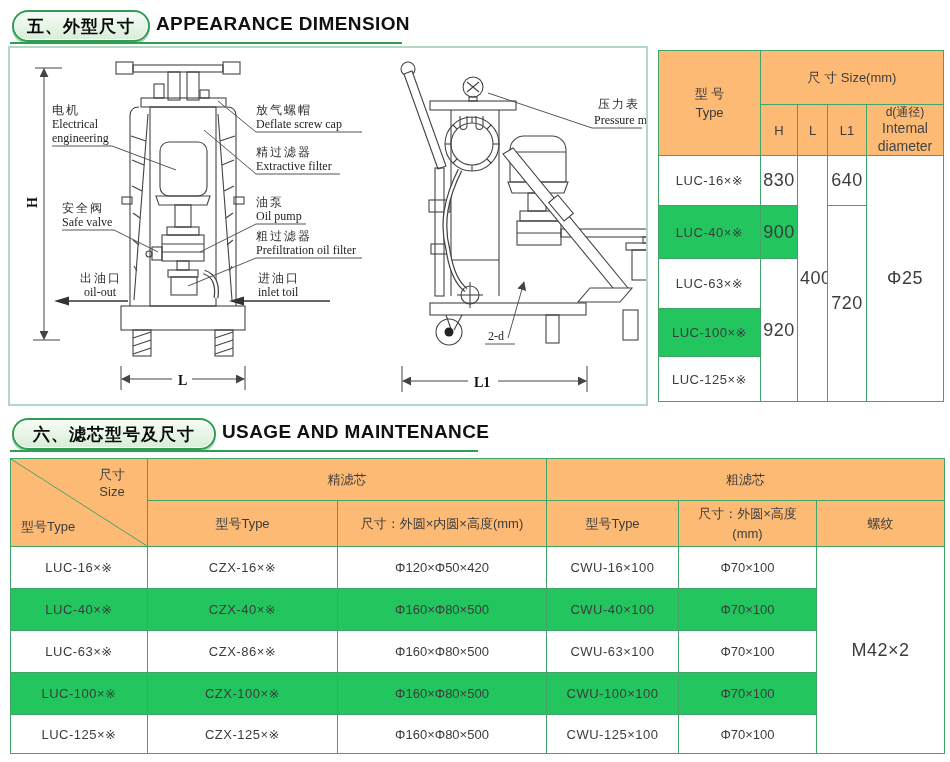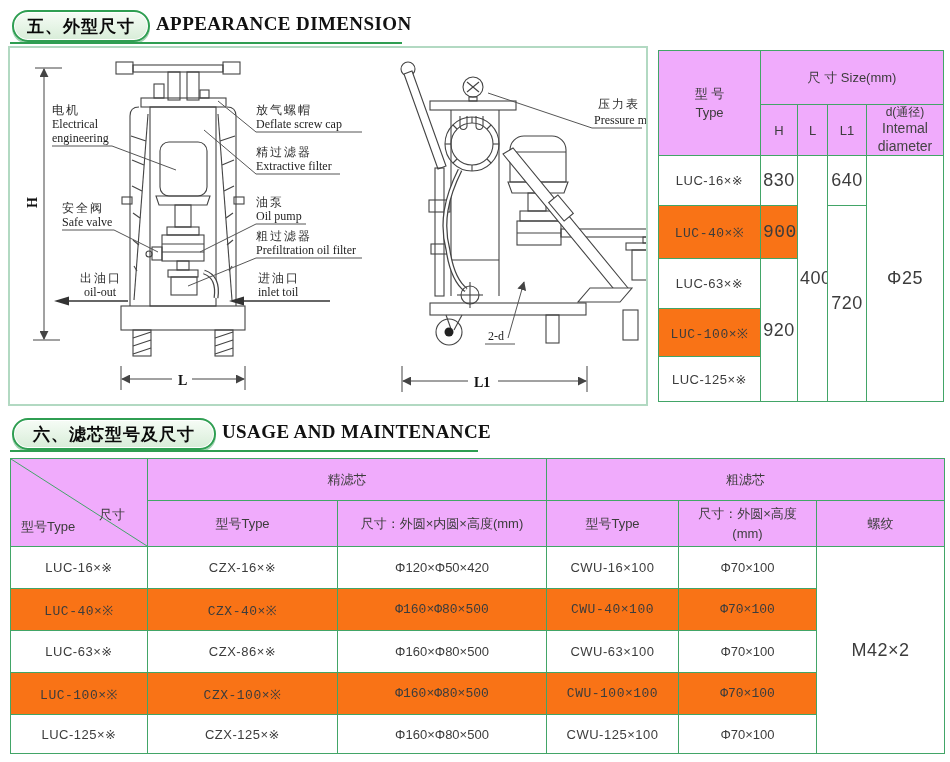--- a/index.html
+++ b/index.html
@@ -11,47 +11,47 @@
   .abs{position:absolute;}
   
   .pill{
     position:absolute;height:28px;border:2px solid #2f9e52;border-radius:16px;
     background:linear-gradient(#f6fcf6,#d8edd8);
     display:flex;align-items:center;justify-content:center;
     font-weight:bold;font-size:17px;color:#0a0a0a;letter-spacing:1px;
     box-shadow:0 2px 0 rgba(47,158,82,.45), inset 0 0 0 1px #ffffff;
   }
   .sec-title{
-    position:absolute;font-family:Liberation Serif, serif;
+    position:absolute;font-family:Liberation Sans, sans-serif;
     font-weight:bold;font-size:19px;color:#111;letter-spacing:.4px;white-space:nowrap;
   }
   .rule{position:absolute;height:2px;background:#2f9e52;}
   
   .panel{
     position:absolute;left:8px;top:46px;width:636px;height:356px;
     border:2px solid #b2d9c2;background:#fff;
   }
   
   table{border-collapse:collapse;table-layout:fixed;}
   td{
     border:1px solid #42a567;text-align:center;vertical-align:middle;
     color:#3c3c3c;font-size:13px;padding:0 2px;overflow:hidden;
   }
-  .tint{background:#f97316;font-family:Liberation Mono, monospace;}
-  .hd{background:#f0abfc;}
+  .tint{background:#22c55e;}
+  .hd{background:#fdba74;}
   .num{font-size:18px;letter-spacing:.5px;}
   .typecell{letter-spacing:.5px;}
   .two-line span{display:block;line-height:1.5;}
   .d-cell span{display:block;line-height:1.25;}
   .d-small{font-size:14px;color:#444;}
   
   .diag{position:relative;}
   .diag svg{position:absolute;left:0;top:0;width:100%;height:100%;}
   .diag .corner-size{position:absolute;top:8px;right:22px;text-align:center;line-height:1.3;}
-  .diag .corner-size span{display:block;margin-top:40px;}
+  .diag .corner-size span{display:block;}
   .diag .corner-type{position:absolute;left:10px;bottom:10px;}
   
   .cn{font-size:12px;fill:#2e2e2e;font-family:"Liberation Sans","DejaVu Sans",sans-serif;letter-spacing:2px;}
   .en{font-size:12px;fill:#1d1d1d;font-family:"Liberation Serif","DejaVu Serif",serif;}
   .dim{font-size:14px;fill:#111;font-family:"Liberation Serif","DejaVu Serif",serif;font-weight:bold;}
 </style>
 </head>
 <body>
 
 <div class="pill" style="left:12px;top:10px;width:134px;align-items:center;">

